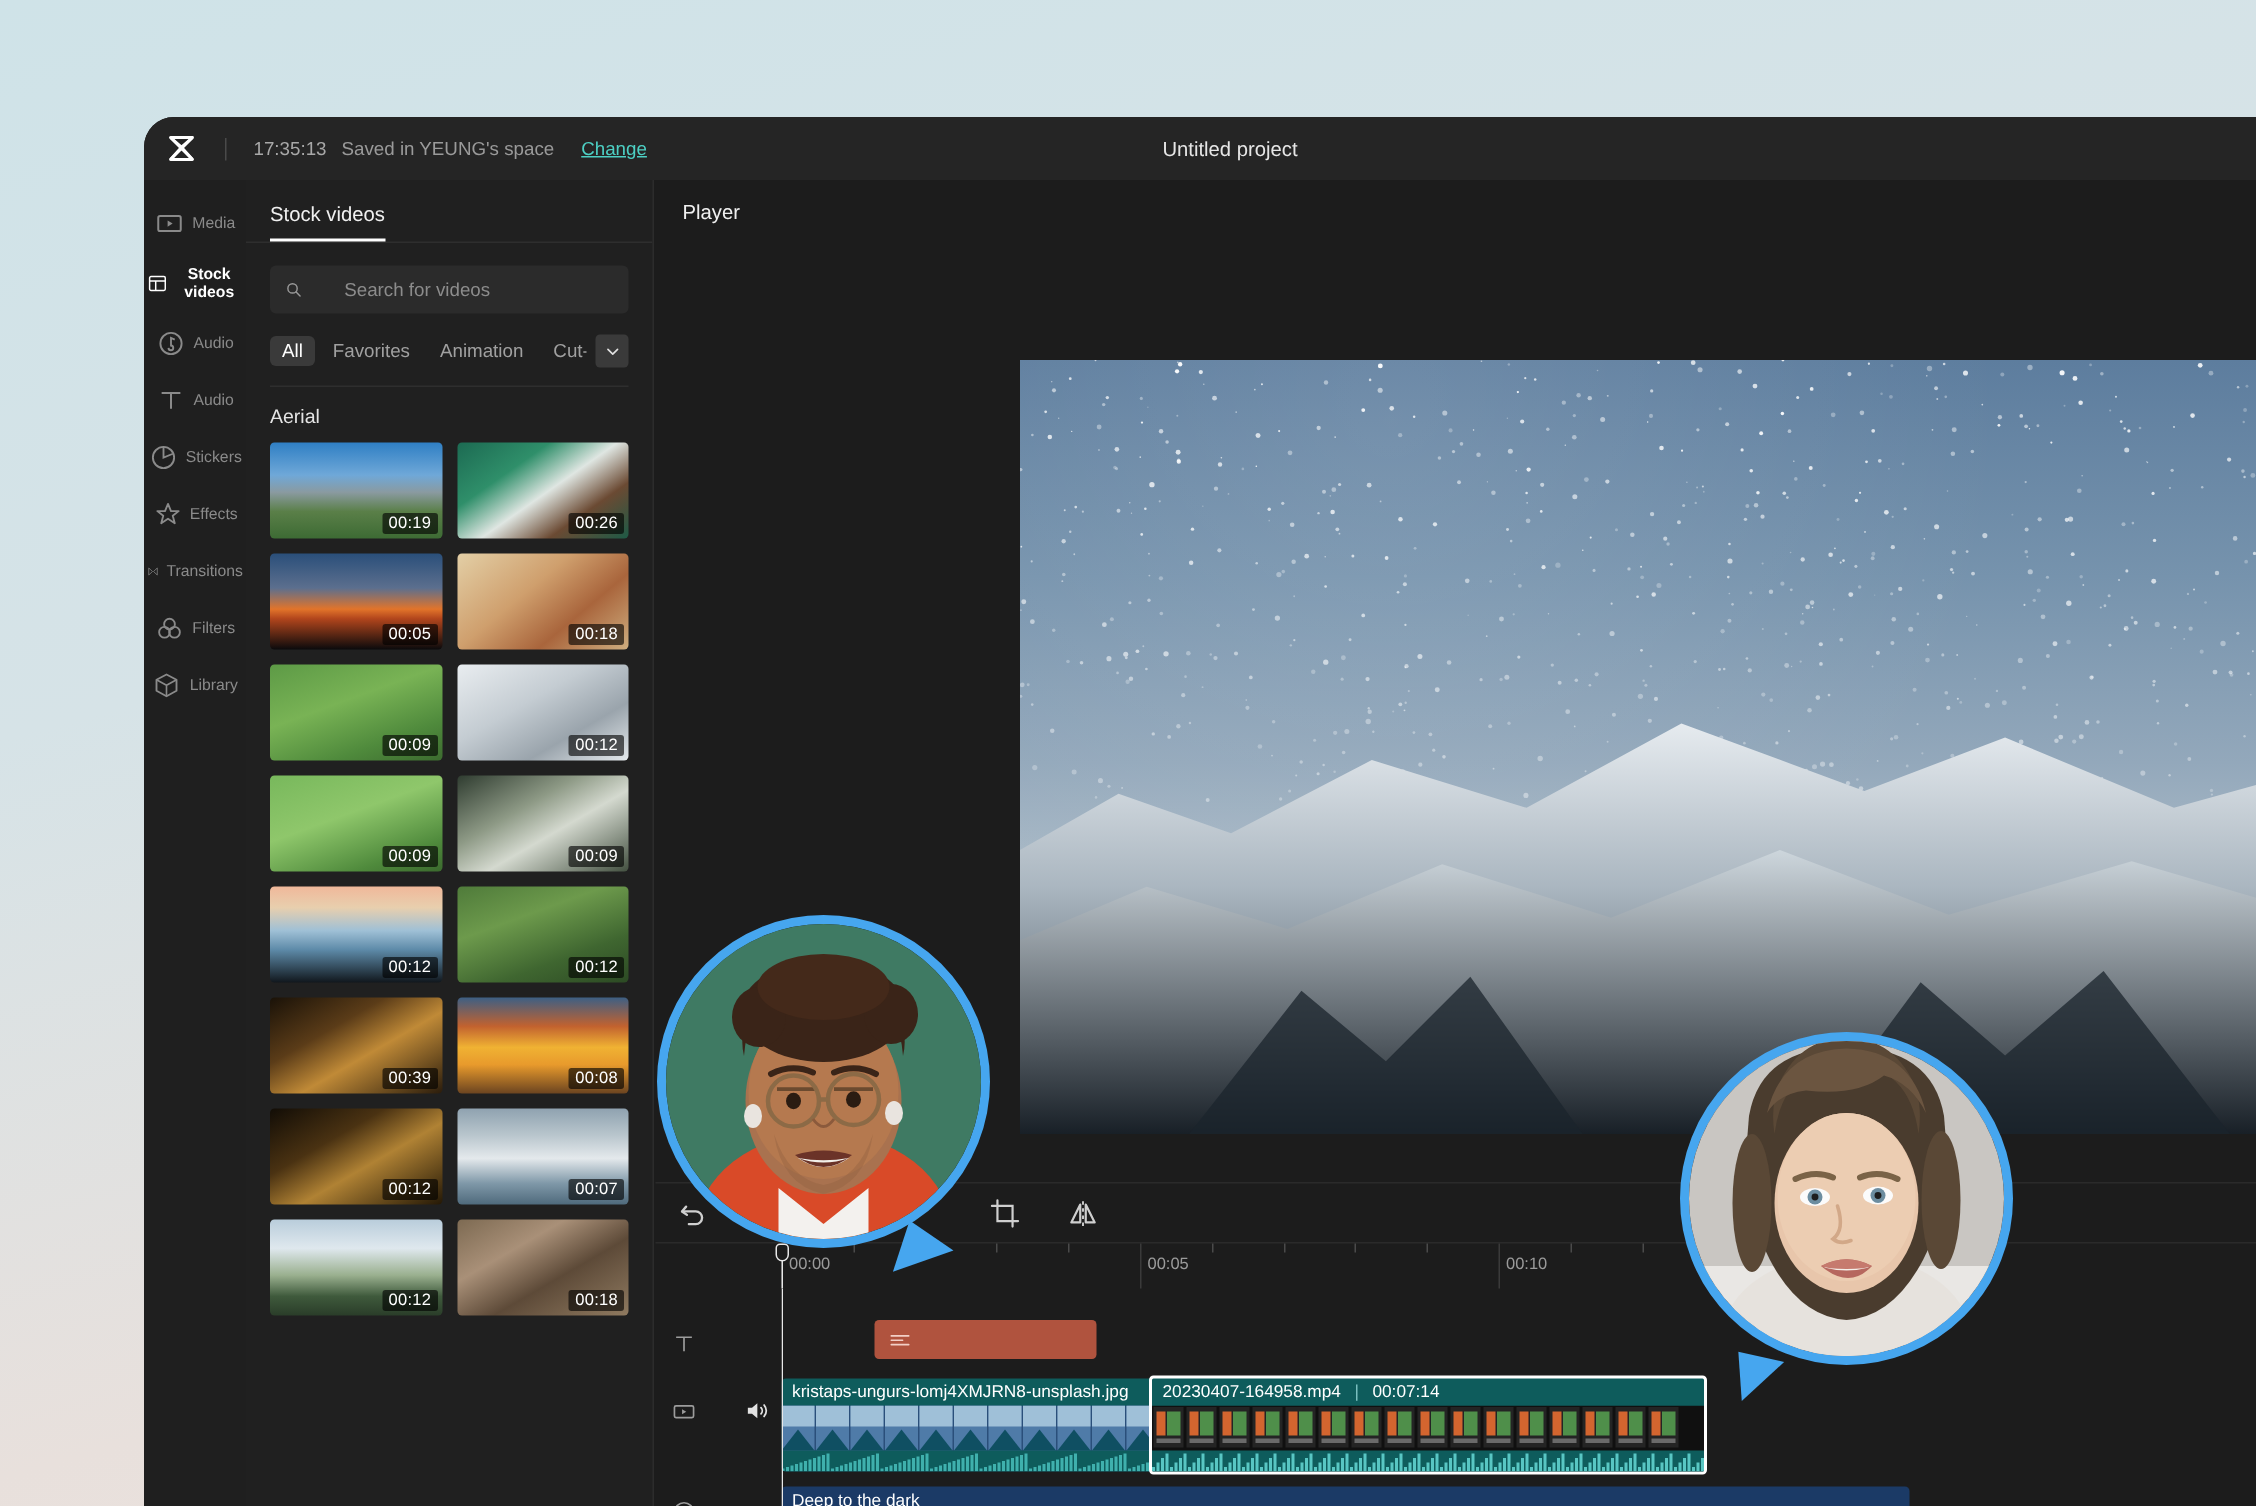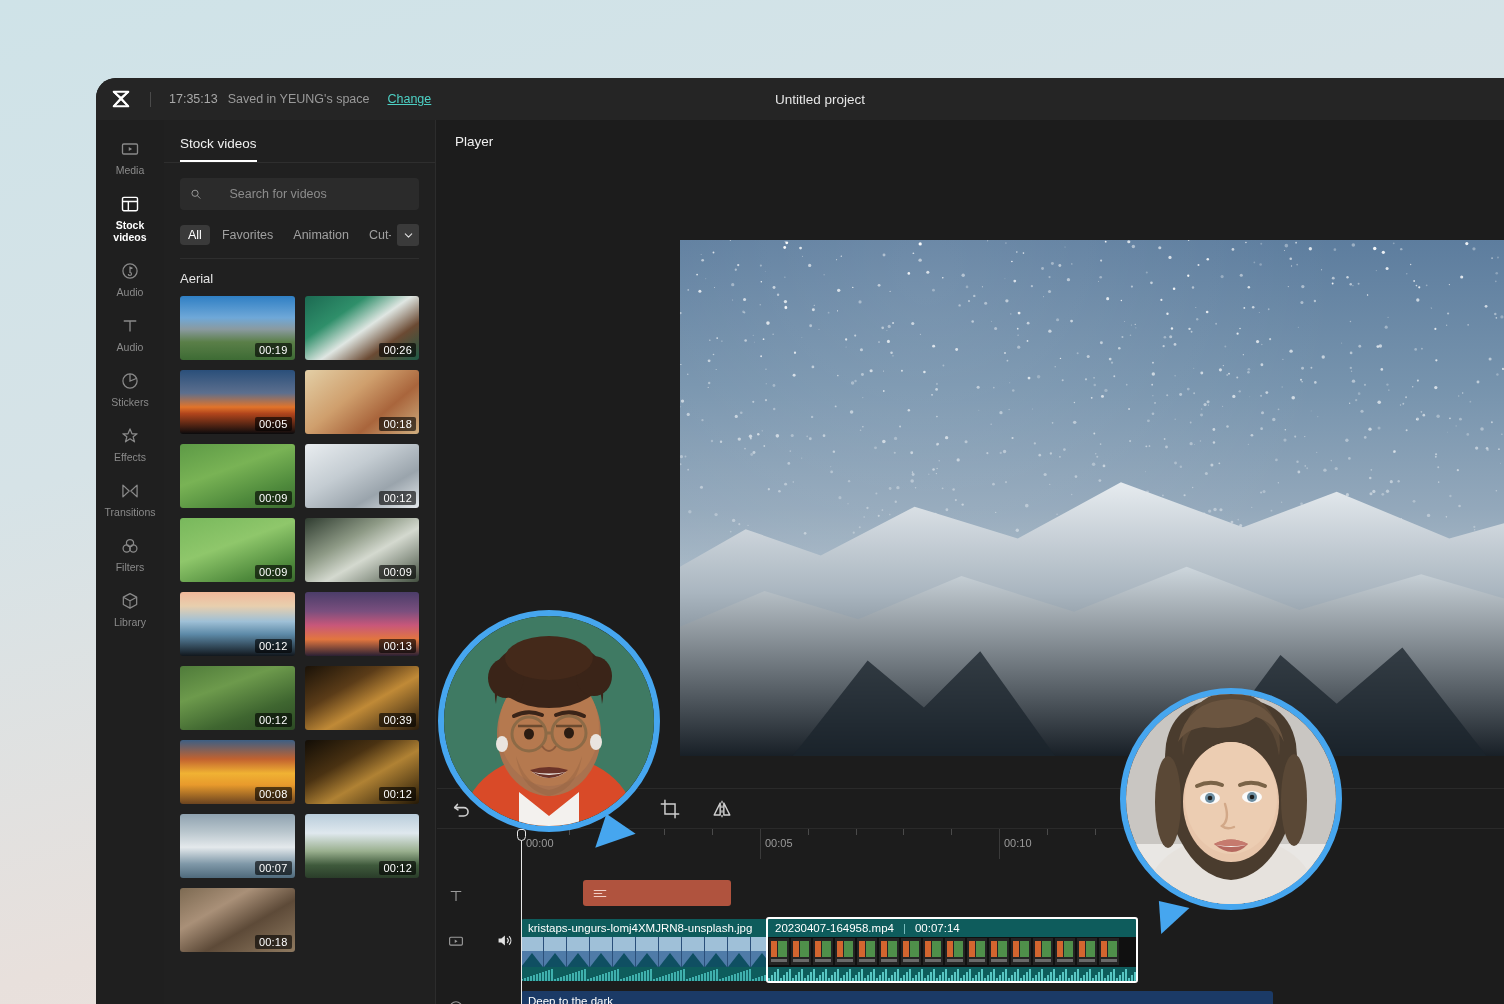--- a/index.html
+++ b/index.html
@@ -60,21 +60,21 @@
   }
 
   
   .rail {
     position: absolute; left: 0; top: 42px;
     width: 68px; height: calc(100% - 42px);
     background: #1f1f1f;
     padding-top: 10px;
   }
   .rail-item {
-    display: flex; flex-direction: column; align-items: center; justify-content: center;
+    display: flex; flex-direction: row; align-items: center; justify-content: center;
     gap: 5px; padding: 9px 2px; cursor: pointer; color: #8a8a8a;
   }
   .rail-item.active { color: #ffffff; }
   .rail-label { font-size: 10.5px; line-height: 12px; text-align: center; }
   .rail-item.active .rail-label { font-weight: bold; }
   .rail-icon { width: 20px; height: 20px; display: block; }
 
   
   .panel {
     position: absolute; left: 68px; top: 42px;
@@ -375,23 +375,20 @@
           <div class="dur">00:12</div>
         </div>
         <div class="thumb" style="background: linear-gradient(160deg, rgb(120, 184, 92) 0%, rgb(143, 199, 107) 42%, rgb(79, 138, 60) 80%, rgb(59, 106, 46) 100%);">
           <div class="dur">00:09</div>
         </div>
         <div class="thumb" style="background: linear-gradient(150deg, rgb(47, 60, 48) 0%, rgb(142, 154, 134) 36%, rgb(212, 217, 207) 58%, rgb(67, 80, 64) 100%);">
           <div class="dur">00:09</div>
         </div>
         <div class="thumb" style="background: linear-gradient(rgb(240, 184, 154) 0%, rgb(232, 207, 174) 22%, rgb(159, 192, 214) 46%, rgb(93, 138, 168) 66%, rgb(17, 23, 29) 100%);">
           <div class="dur">00:12</div>
-        </div>
-        <div class="thumb" style="background: linear-gradient(rgb(75, 61, 105) 0%, rgb(122, 79, 126) 30%, rgb(200, 87, 122) 52%, rgb(226, 118, 63) 74%, rgb(42, 32, 51) 100%);">
-          <div class="dur">00:13</div>
         </div>
         <div class="thumb" style="background: linear-gradient(160deg, rgb(79, 123, 58) 0%, rgb(109, 154, 76) 34%, rgb(63, 102, 48) 70%, rgb(44, 74, 36) 100%);">
           <div class="dur">00:12</div>
         </div>
         <div class="thumb" style="background: linear-gradient(150deg, rgb(26, 18, 8) 0%, rgb(91, 60, 24) 34%, rgb(192, 138, 55) 58%, rgb(42, 28, 12) 100%);">
           <div class="dur">00:39</div>
         </div>
         <div class="thumb" style="background: linear-gradient(rgb(61, 95, 132) 0%, rgb(194, 98, 47) 30%, rgb(240, 178, 51) 52%, rgb(232, 154, 44) 70%, rgb(107, 68, 32) 100%);">
           <div class="dur">00:08</div>
         </div>

